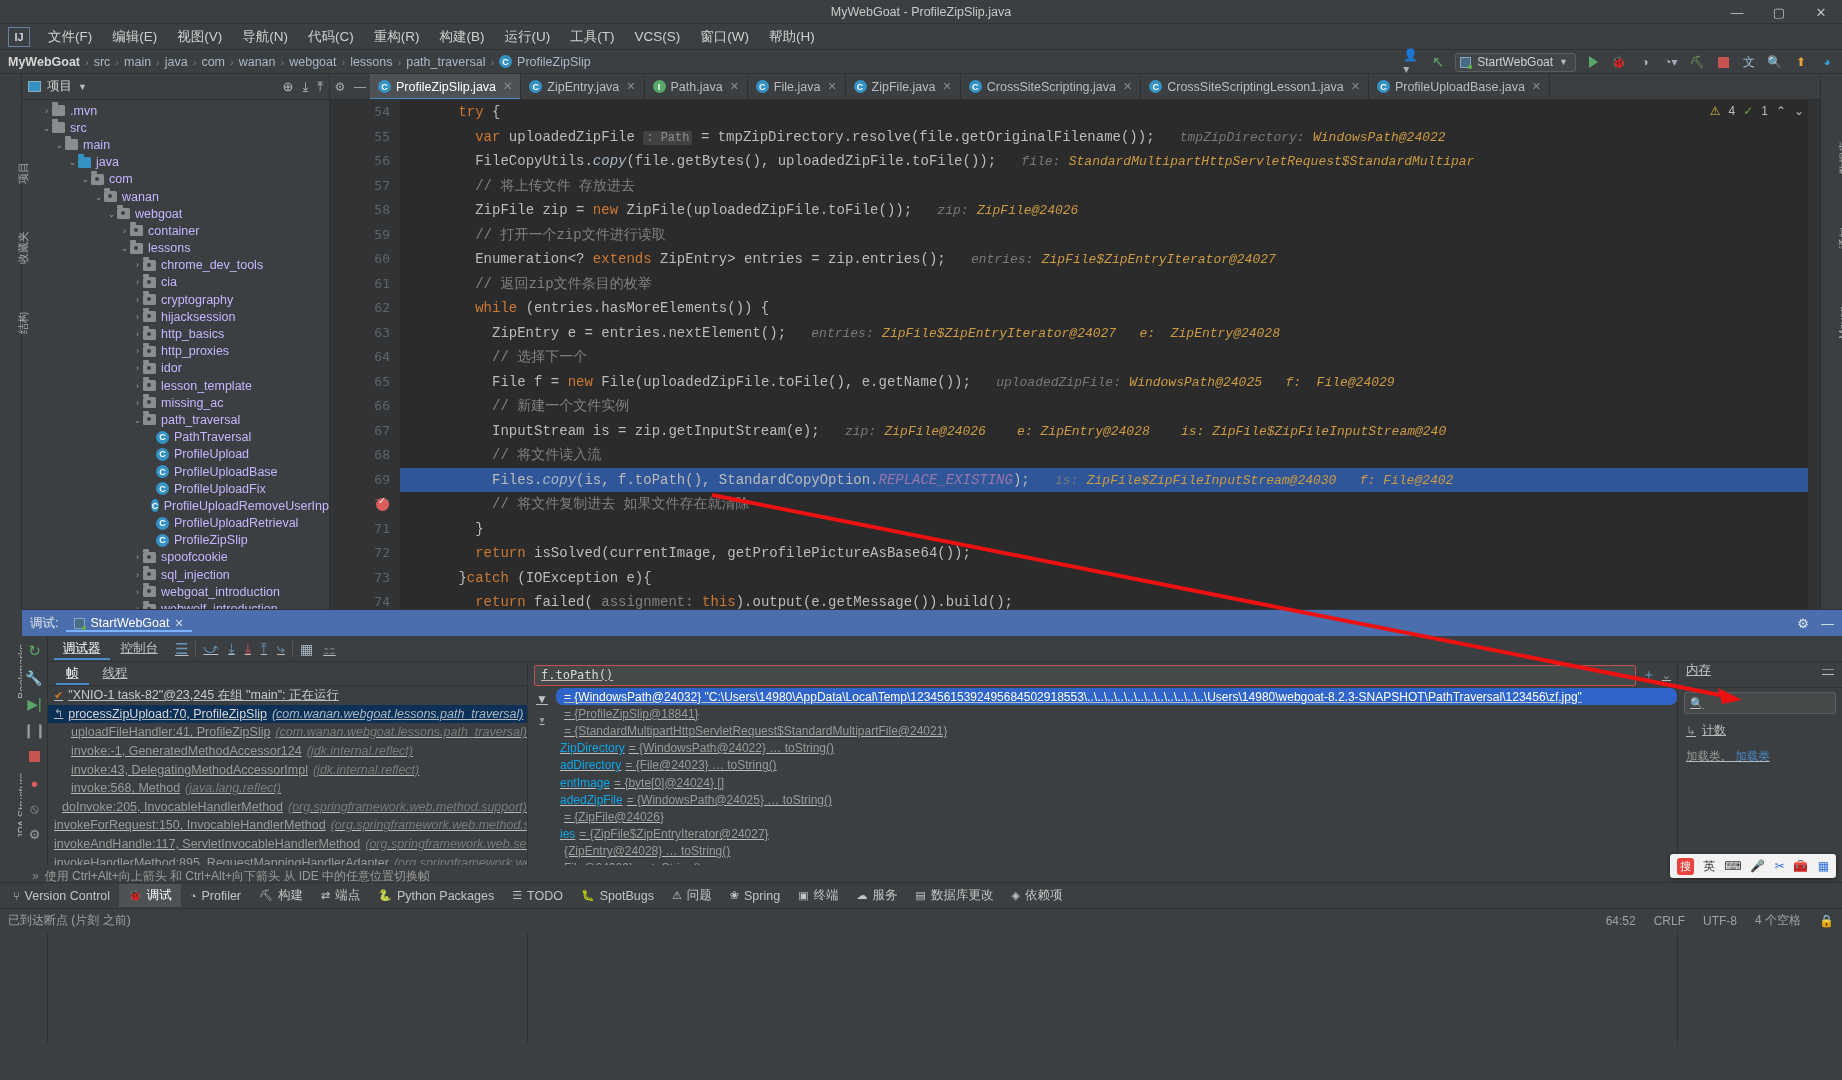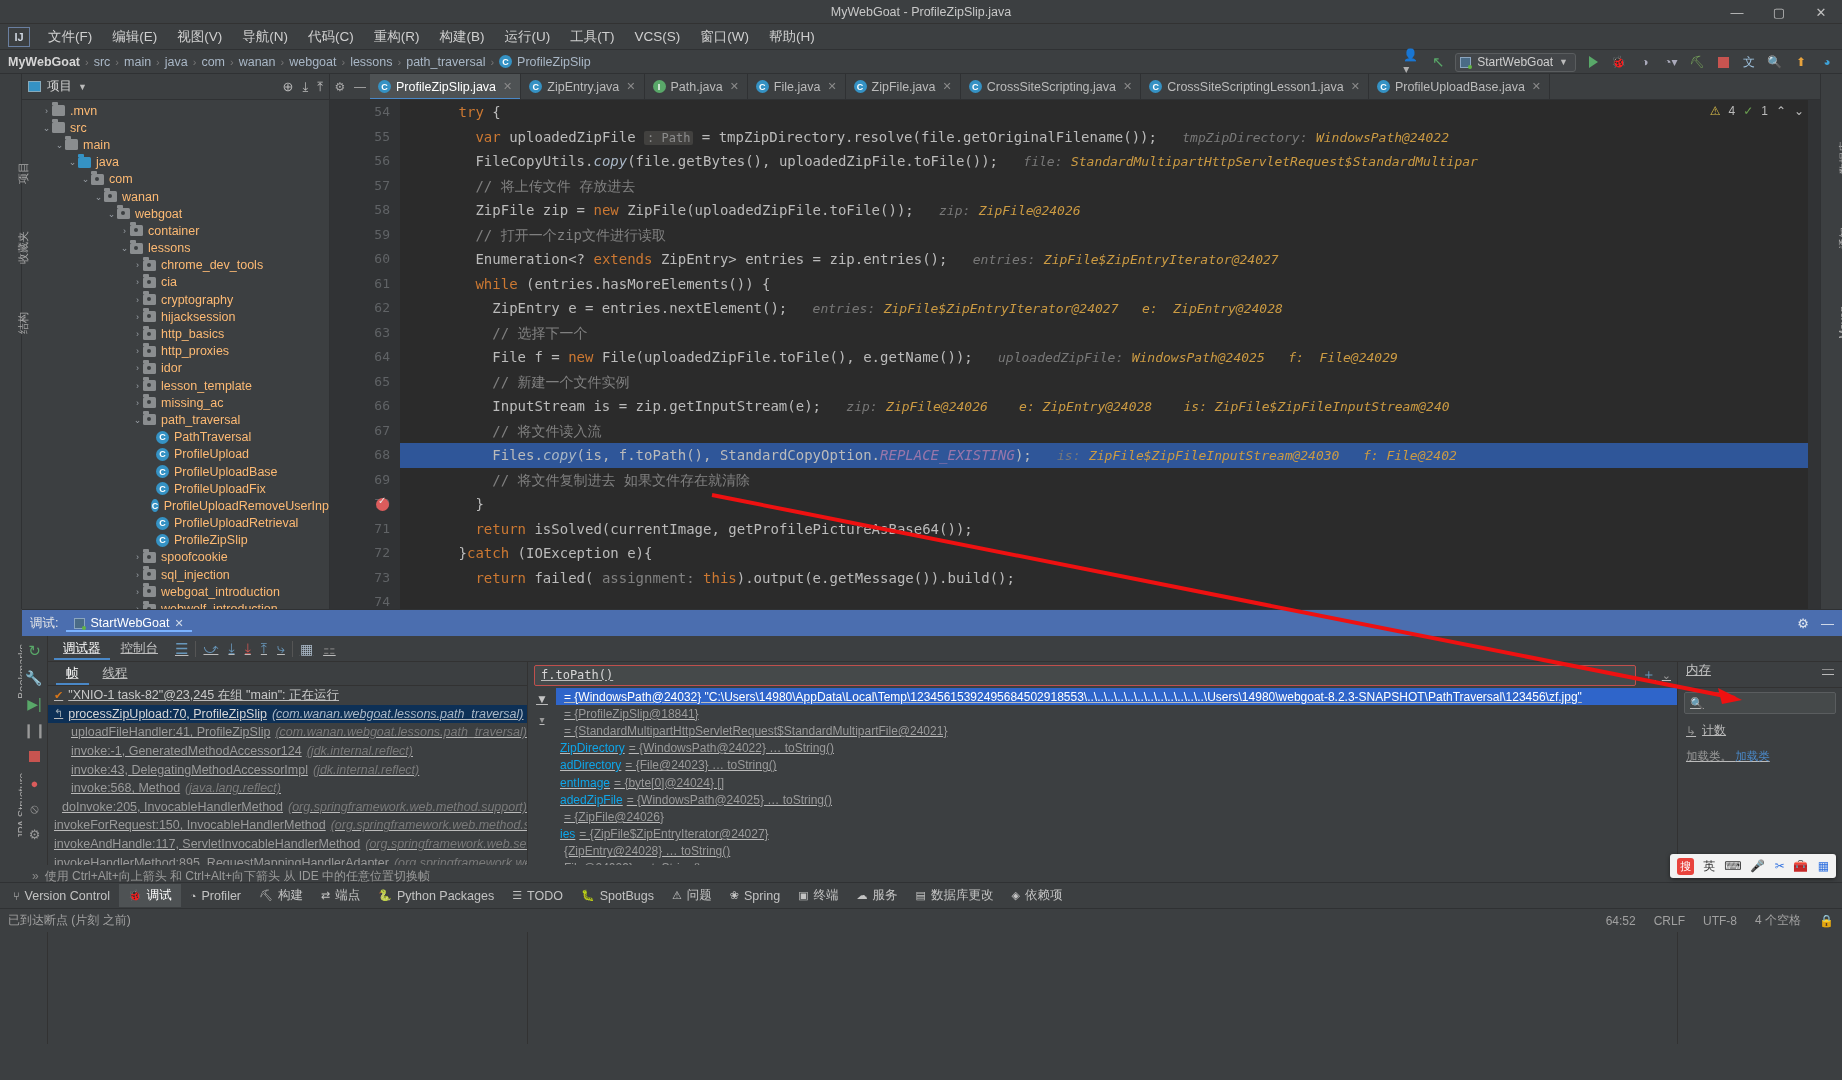--- a/index.html
+++ b/index.html
@@ -60,42 +60,42 @@
   .folder { width:13px; height:11px; background:#8a8d8f; border-radius:1.5px; margin-right:5px;
       position:relative;}
   .folder::before{content:""; position:absolute; top:-3px; left:0; width:6px;height:3px;
       background:#8a8d8f; border-radius:1px 1px 0 0;}
   .folder.blue { background:#3592c4; }
   .folder.blue::before{ background:#3592c4; }
   .folder.pkg::after{content:""; position:absolute; left:4px; top:3px; width:4px;height:4px;
       background:#3c3f41; border-radius:50%;}
   .cico { width:13px;height:13px;border-radius:50%;background:#3592c4;color:#fff;font-size:9px;
       display:inline-flex;align-items:center;justify-content:center;margin-right:5px;font-weight:bold;}
-  .tlabel { color:#fdba74; }
+  .tlabel { color:#c4b5fd; }
 
   
   .editorwrap { flex:1; display:flex; flex-direction:column; background:#2b2b2b; min-width:0;}
   .tabsrow { height:26px; background:#3c3f41; display:flex; align-items:center;
      border-bottom:1px solid #2f3133; overflow:hidden; position:relative;}
   .tabtool { width:20px; display:flex;align-items:center;justify-content:center;color:#a8a8a8;font-size:12px;}
   .tab { height:26px; display:flex; align-items:center; gap:5px; padding:0 8px;
      font-size:12.5px; color:#bbbbbb; border-right:1px solid #2f3133; white-space:nowrap;}
   .tab.active { background:#4e5254; color:#ffffff; box-shadow: inset 0 -2px 0 #4a88c7;}
   .tab .x { color:#8b8b8b; font-size:11px; margin-left:2px;}
   .tabicon { width:13px;height:13px;border-radius:50%;background:#3592c4;color:#fff;font-size:9px;
      display:inline-flex;align-items:center;justify-content:center;font-weight:bold;}
   .tabicon.iface { background:#59a869; }
 
   .codearea { flex:1; display:flex; position:relative; overflow:hidden; background:#2b2b2b;}
   .gutter { width:70px; background:#313335; flex-shrink:0; position:relative;}
   .gl { height:24.5px; line-height:24.5px; text-align:right; padding-right:10px;
      font-family:"DejaVu Sans Mono", monospace; font-size:13px; color:#606366; }
   .codelines { flex:1; position:relative; overflow:hidden;
      font-family:"DejaVu Sans Mono", monospace; font-size:14px;}
-  .cl { height:24.5px; line-height:24.5px; white-space:pre; padding-left:8px; }
+  .cl { height:24.5px; line-height:24.5px; white-space:pre; padding-left:8px;font-family:Liberation Mono, monospace; }
   .cl.hl { background:#2f5699; }
   .kw { color:#cc7832; }
   .cm { color:#808080; }
   .fn { color:#a9b7c6; font-style:italic; }
   .cst { color:#9876aa; font-style:italic; }
   .hint { color:#787878; font-style:italic; font-size:13px;}
   .hintv { color:#cc9b43; font-style:italic; font-size:13px;}
   .pthint { background:#42413f; color:#8c8c8c; font-size:12px; padding:0 3px; border-radius:2px;}
   .sel { background:#5f5c3c; }
   .rightgut { width:12px; background:#313335; flex-shrink:0; }
@@ -143,21 +143,21 @@
   .chk { color:#d6761a; margin-right:5px; font-size:11px;}
   .retarrow { color:#9aa7b0; margin-right:5px; font-size:11px;}
 
   .varscol { flex:1; display:flex; flex-direction:column; min-width:0;}
   .evalrow { height:26px; display:flex; align-items:center; padding:2px 6px; gap:6px;}
   .evalbox { flex:1; height:21px; background:#45494a; border:1px solid #c0504d; border-radius:2px;
      display:flex; align-items:center; padding:0 6px; font-family:"DejaVu Sans Mono",monospace;
      font-size:12px; color:#d6d6d6;}
   .varlist { flex:1; overflow:hidden; font-size:12px; font-family:"Liberation Sans",sans-serif;}
   .vrow { height:17.2px; display:flex; align-items:center; white-space:nowrap; padding-left:4px;
-     color:#bbbbbb; overflow:hidden;}
+     color:#bbbbbb; overflow:hidden;border-radius:7px;}
   .vrow.sel { background:#2f65ca; color:#ffffff; }
   .vname { color:#0ea5e9; }
   .vval { color:#9a9a9a; margin-left:4px;}
   .vrow.sel .vval { color:#ffffff;}
 
   .memcol { width:165px; border-left:1px solid #323232; display:flex; flex-direction:column;}
   .memhdr { height:26px; display:flex; align-items:flex-start; padding:0 8px; font-size:12.5px;
       color:#c3c3c3; border-bottom:1px solid #323232; gap:6px;}
   .memsearch { height:22px; margin:4px 6px; background:#45494a; border:1px solid #5a5d5f;
       border-radius:2px; display:flex; align-items:center; padding:0 5px; }
@@ -525,20 +525,21 @@
             <div class="gl">75</div>
           </div>
         <div class="codelines" id="codelines">
             <div class="cl"><span style="white-space:pre">      </span><span class="kw">try</span> {</div>
             <div class="cl"><span style="white-space:pre">        </span><span class="kw">var</span> uploadedZipFile <span class="pthint">: Path</span> = tmpZipDirectory.resolve(file.getOriginalFilename());   <span class="hint">tmpZipDirectory:</span> <span class="hintv">WindowsPath@24022</span></div>
             <div class="cl"><span style="white-space:pre">        </span>FileCopyUtils.<span class="fn">copy</span>(file.getBytes(), uploadedZipFile.toFile());   <span class="hint">file:</span> <span class="hintv">StandardMultipartHttpServletRequest$StandardMultipar</span></div>
             <div class="cl"><span style="white-space:pre">        </span><span class="cm">// 将上传文件 存放进去</span></div>
             <div class="cl"><span style="white-space:pre">        </span>ZipFile zip = <span class="kw">new</span> ZipFile(uploadedZipFile.toFile());   <span class="hint">zip:</span> <span class="hintv">ZipFile@24026</span></div>
             <div class="cl"><span style="white-space:pre">        </span><span class="cm">// 打开一个zip文件进行读取</span></div>
             <div class="cl"><span style="white-space:pre">        </span>Enumeration&lt;? <span class="kw">extends</span> ZipEntry&gt; entries = zip.entries();   <span class="hint">entries:</span> <span class="hintv">ZipFile$ZipEntryIterator@24027</span></div>
+            <div class="cl"><span style="white-space:pre">        </span><span class="cm">// 返回zip文件条目的枚举</span></div>
             <div class="cl"><span style="white-space:pre">        </span><span class="kw">while</span> (entries.hasMoreElements()) {</div>
             <div class="cl"><span style="white-space:pre">          </span>ZipEntry e = entries.nextElement();   <span class="hint">entries:</span> <span class="hintv">ZipFile$ZipEntryIterator@24027   e:  ZipEntry@24028</span></div>
             <div class="cl"><span style="white-space:pre">          </span><span class="cm">// 选择下一个</span></div>
             <div class="cl"><span style="white-space:pre">          </span>File f = <span class="kw">new</span> File(uploadedZipFile.toFile(), e.getName());   <span class="hint">uploadedZipFile:</span> <span class="hintv">WindowsPath@24025   f:  File@24029</span></div>
             <div class="cl"><span style="white-space:pre">          </span><span class="cm">// 新建一个文件实例</span></div>
             <div class="cl"><span style="white-space:pre">          </span>InputStream is = zip.getInputStream(e);   <span class="hint">zip:</span> <span class="hintv">ZipFile@24026    e: ZipEntry@24028    is: ZipFile$ZipFileInputStream@240</span></div>
             <div class="cl"><span style="white-space:pre">          </span><span class="cm">// 将文件读入流</span></div>
             <div class="cl hl"><span style="white-space:pre">          </span>Files.<span class="fn">copy</span>(is, f.toPath(), StandardCopyOption.<span class="cst">REPLACE_EXISTING</span>);   <span class="hint">is:</span> <span class="hintv">ZipFile$ZipFileInputStream@24030   f: File@2402</span></div>
             <div class="cl"><span style="white-space:pre">          </span><span class="cm">// 将文件复制进去 如果文件存在就清除</span></div>
             <div class="cl"><span style="white-space:pre">        </span>}</div>

